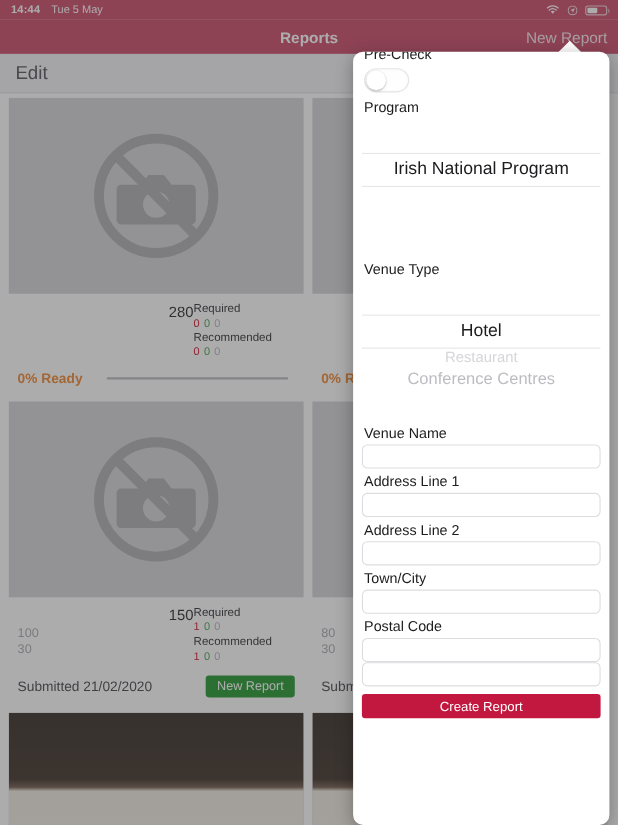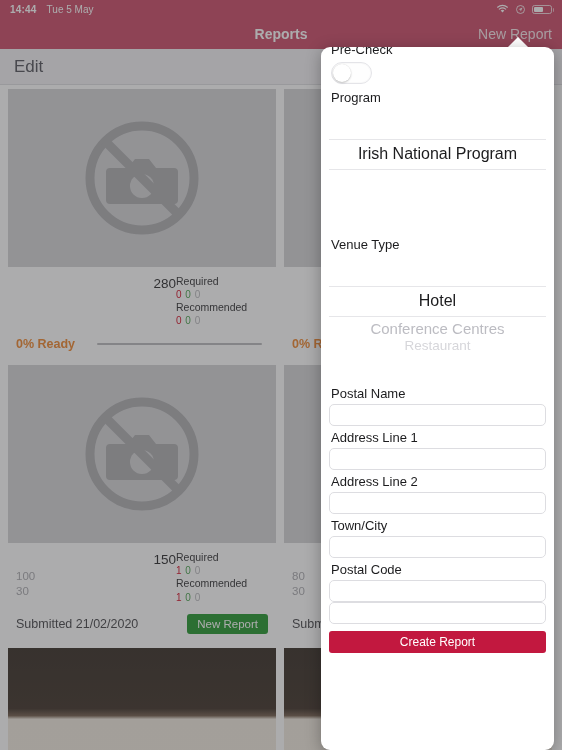--- a/index.html
+++ b/index.html
@@ -504,26 +504,26 @@
           <div class="picker-row n2"></div>
         </div>
       </div>
 
       <div class="pop-label">Venue Type</div>
 
       <div class="picker short">
         <div class="picker-rows">
           <div class="picker-spacer-top"></div>
           <div class="picker-row sel">Hotel</div>
+          <div class="picker-row n2">Restaurant</div>
           <div class="picker-row n1">Conference Centres</div>
-          <div class="picker-row n2">Restaurant</div>
-        </div>
-      </div>
-
-      <div class="field-label">Postal Name</div>
+        </div>
+      </div>
+
+      <div class="field-label">Venue Name</div>
       <div class="field-input"></div>
 
       <div class="field-label">Address Line 1</div>
       <div class="field-input"></div>
 
       <div class="field-label">Address Line 2</div>
       <div class="field-input"></div>
 
       <div class="field-label">Town/City</div>
       <div class="field-input"></div>

